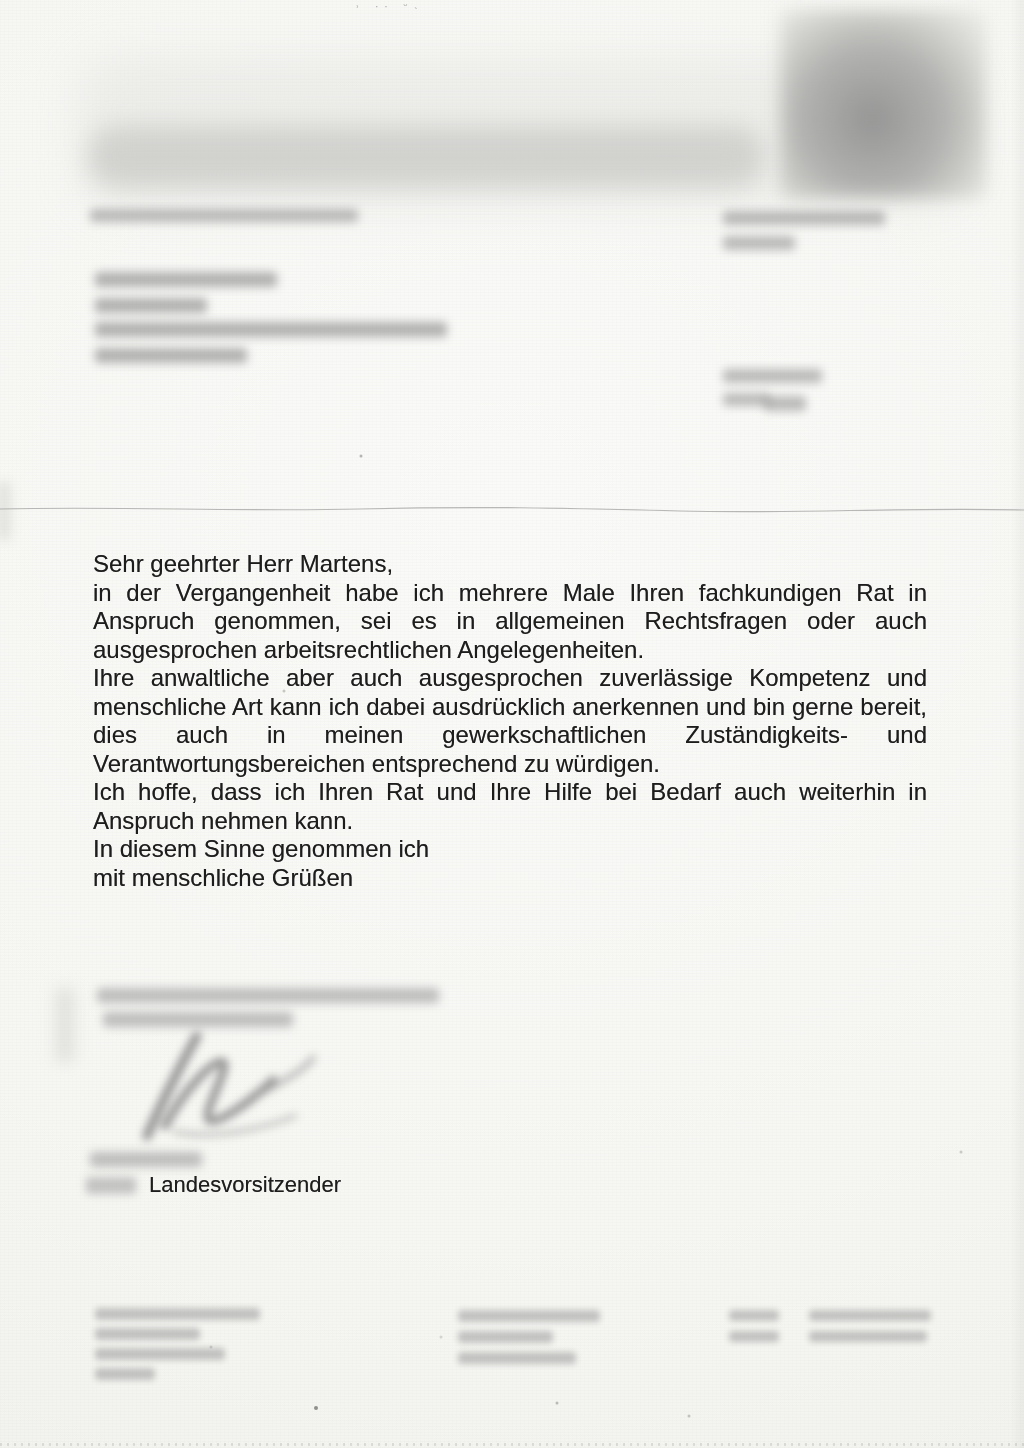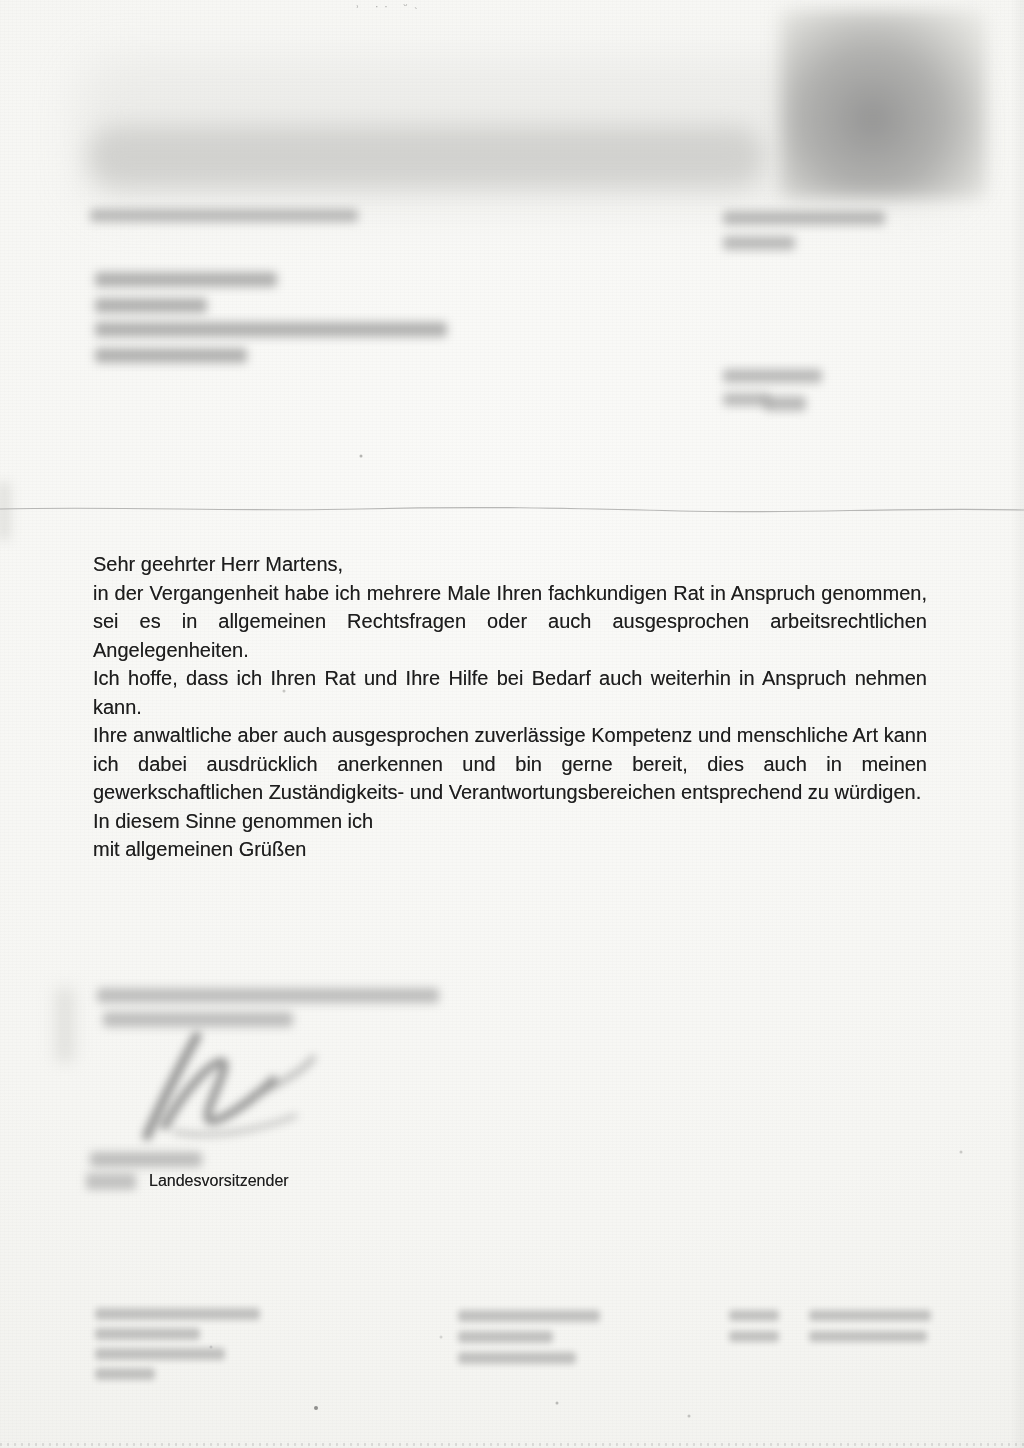--- a/index.html
+++ b/index.html
@@ -46,35 +46,35 @@
   }
   .pen-marks {
     position: absolute; left: 356px; top: 0; width: 100px; height: 18px;
     color: #9a9a97; font-size: 11px; letter-spacing: 6px; opacity: .8;
     font-family: "DejaVu Sans", sans-serif;
   }
 
   
   .content {
     position: absolute; left: 93px; top: 550px; width: 834px;
-    color: #1d1d1d; font-size: 20px; line-height: 28.5px;
+    color: #1d1d1d; font-size: 24px; line-height: 28.5px;
     text-shadow: 0 0 .4px rgba(30,30,30,.55);
   }
   .content p { margin: 0; }
   .justify { text-align: justify; }
   .salutation { margin-bottom: 24px; }
   .mb-a { margin-bottom: 19px; }
   .mb-b { margin-bottom: 12px; }
   .mb-c { margin-bottom: 17px; }
   .mb-d { margin-bottom: 40px; }
 
   .sign-title {
     position: absolute; left: 86px; top: 1172px;
     display: flex; align-items: center; gap: 13px;
-    font-size: 16px; color: #1d1d1d; text-shadow: 0 0 .4px rgba(30,30,30,.55);
+    font-size: 22px; color: #1d1d1d; text-shadow: 0 0 .4px rgba(30,30,30,.55);
   }
   .title-chip { width: 50px; height: 17px; background: #a3a3a3; opacity: .6; filter: blur(4px); border-radius: 3px; }
 
   .crease, .sig-svg { position: absolute; }
 
   .edge-dots {
     position: absolute; left: 0; top: 1443px; width: 100%; height: 3px;
     background: repeating-linear-gradient(90deg, rgba(100,100,100,.55) 0 2px, transparent 2px 7px);
     opacity: .30;
   }
@@ -131,24 +131,24 @@
   <div class="blur r-mid" style="left:723px;top:393px;width:47px;height:13px;"></div>
   <div class="blur r-mid" style="left:764px;top:396px;width:42px;height:15px;"></div>
 
   <svg class="crease" width="1024" height="20" style="left:0;top:499px;">
     <path d="M0,10 C120,7 240,13 360,10 C480,7 560,9 680,12 C800,15 900,8 1024,11" fill="none" stroke="#a2a2a0" stroke-width="1.2" opacity="0.75"></path>
   </svg>
 
   <div class="content">
     <p class="salutation">Sehr geehrter Herr Martens,</p>
     <p class="justify mb-a">in der Vergangenheit habe ich mehrere Male Ihren fachkundigen Rat in Anspruch genommen, sei es in allgemeinen Rechtsfragen oder auch ausgesprochen arbeitsrechtlichen Angelegenheiten.</p>
+    <p class="justify mb-b">Ihre anwaltliche aber auch ausgesprochen zuverlässige Kompetenz und menschliche Art kann ich dabei ausdrücklich anerkennen und bin gerne bereit, dies auch in meinen gewerkschaftlichen Zuständigkeits- und Verantwortungsbereichen entsprechend zu würdigen.</p>
     <p class="justify mb-c">Ich hoffe, dass ich Ihren Rat und Ihre Hilfe bei Bedarf auch weiterhin in Anspruch nehmen kann.</p>
-    <p class="justify mb-b">Ihre anwaltliche aber auch ausgesprochen zuverlässige Kompetenz und menschliche Art kann ich dabei ausdrücklich anerkennen und bin gerne bereit, dies auch in meinen gewerkschaftlichen Zuständigkeits- und Verantwortungsbereichen entsprechend zu würdigen.</p>
     <p class="mb-d">In diesem Sinne genommen ich</p>
-    <p>mit allgemeinen Grüßen</p>
+    <p>mit menschliche Grüßen</p>
   </div>
 
   <div class="blur r-light" style="left:97px;top:988px;width:342px;height:15px;"></div>
   <div class="blur r-light" style="left:103px;top:1012px;width:190px;height:15px;"></div>
 
   <svg class="sig-svg" width="230" height="118" style="left:105px;top:1028px;filter:blur(4.5px);opacity:.72;">
     <g fill="none" stroke="#6e6e6e" stroke-linecap="round">
       <path d="M92,8 C74,40 52,84 42,108" stroke-width="9"></path>
       <path d="M60,98 C80,60 110,30 118,34 C126,38 96,86 104,92 C112,98 150,70 168,52" stroke-width="8"></path>
       <path d="M148,68 C170,58 198,44 208,30" stroke-width="6" opacity=".6"></path>

